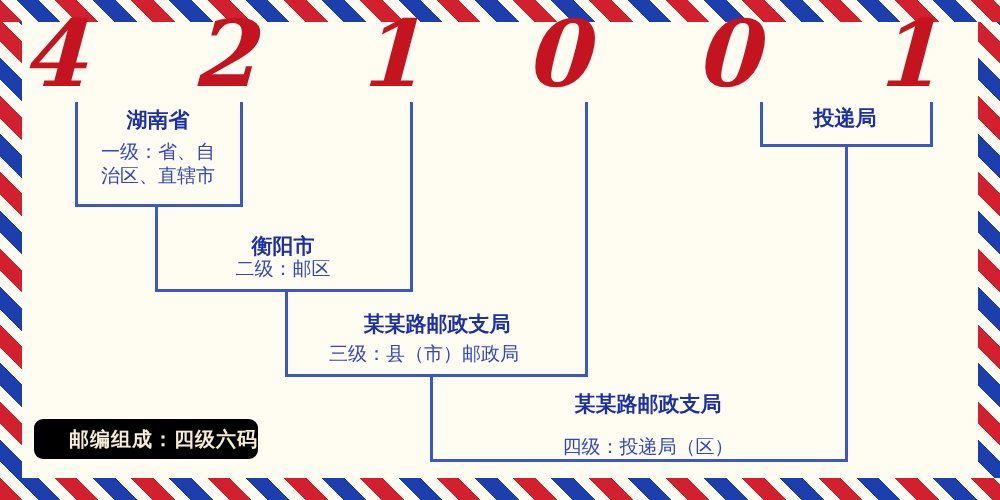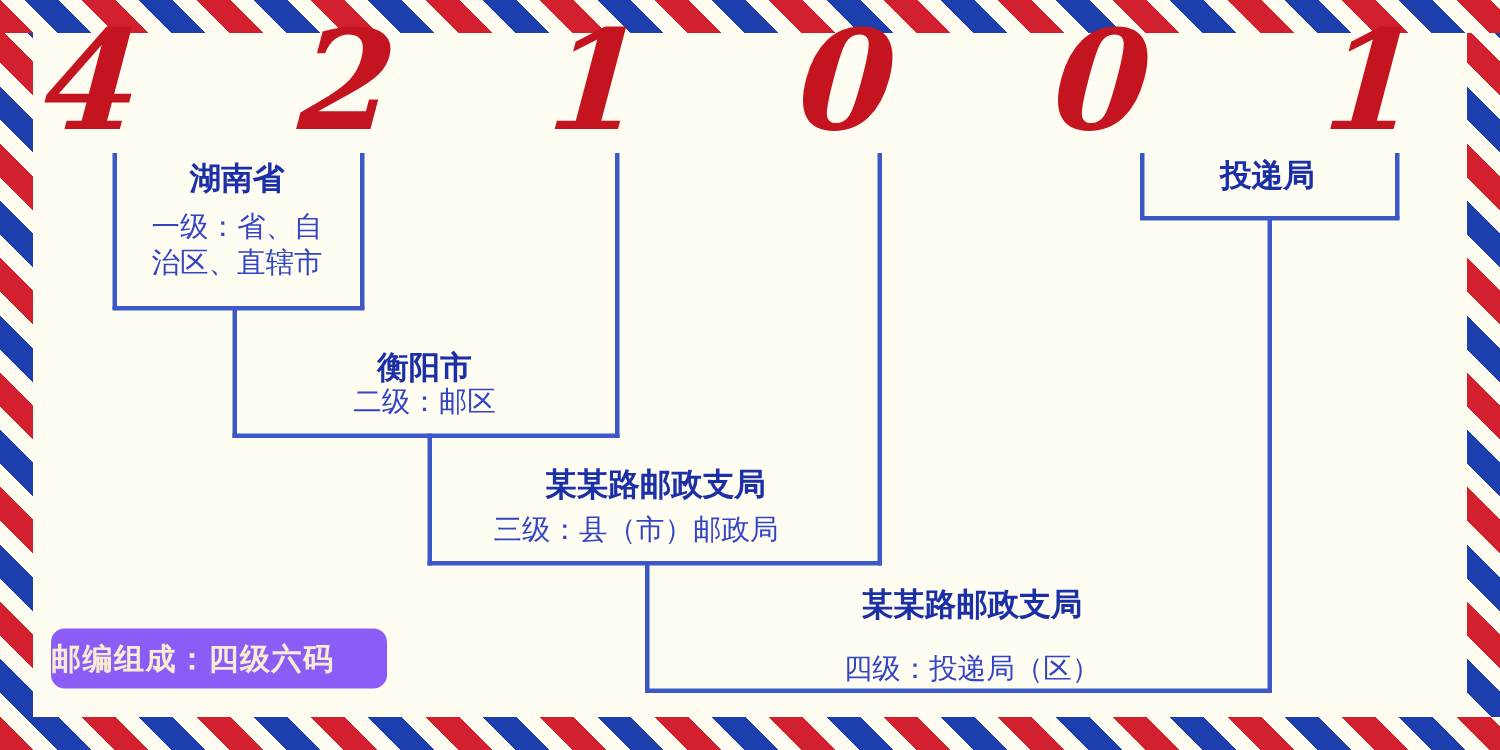--- a/index.html
+++ b/index.html
@@ -57,22 +57,22 @@
   .desc {
     position: absolute; transform: translateX(-50%);
     color: #3345c2; font-weight: normal; font-size: 19px;
     white-space: nowrap; line-height: 1.1;
   }
 
   
   .badge {
     position: absolute; left: 34px; top: 419px;
     width: 224px; height: 40px;
-    background: #8b5cf6; border-radius: 9px;
-    display: flex; align-items: center; justify-content: flex-start;
+    background: #000000; border-radius: 9px;
+    display: flex; align-items: center; justify-content: flex-end;
     color: #f6ecd2; font-size: 20px; font-weight: bold;
     letter-spacing: 1px;
   }
 </style>
 </head>
 <body>
 
 <div id="canvas">
 
   <div class="stripe stripe-v" id="stripe-left"></div>

